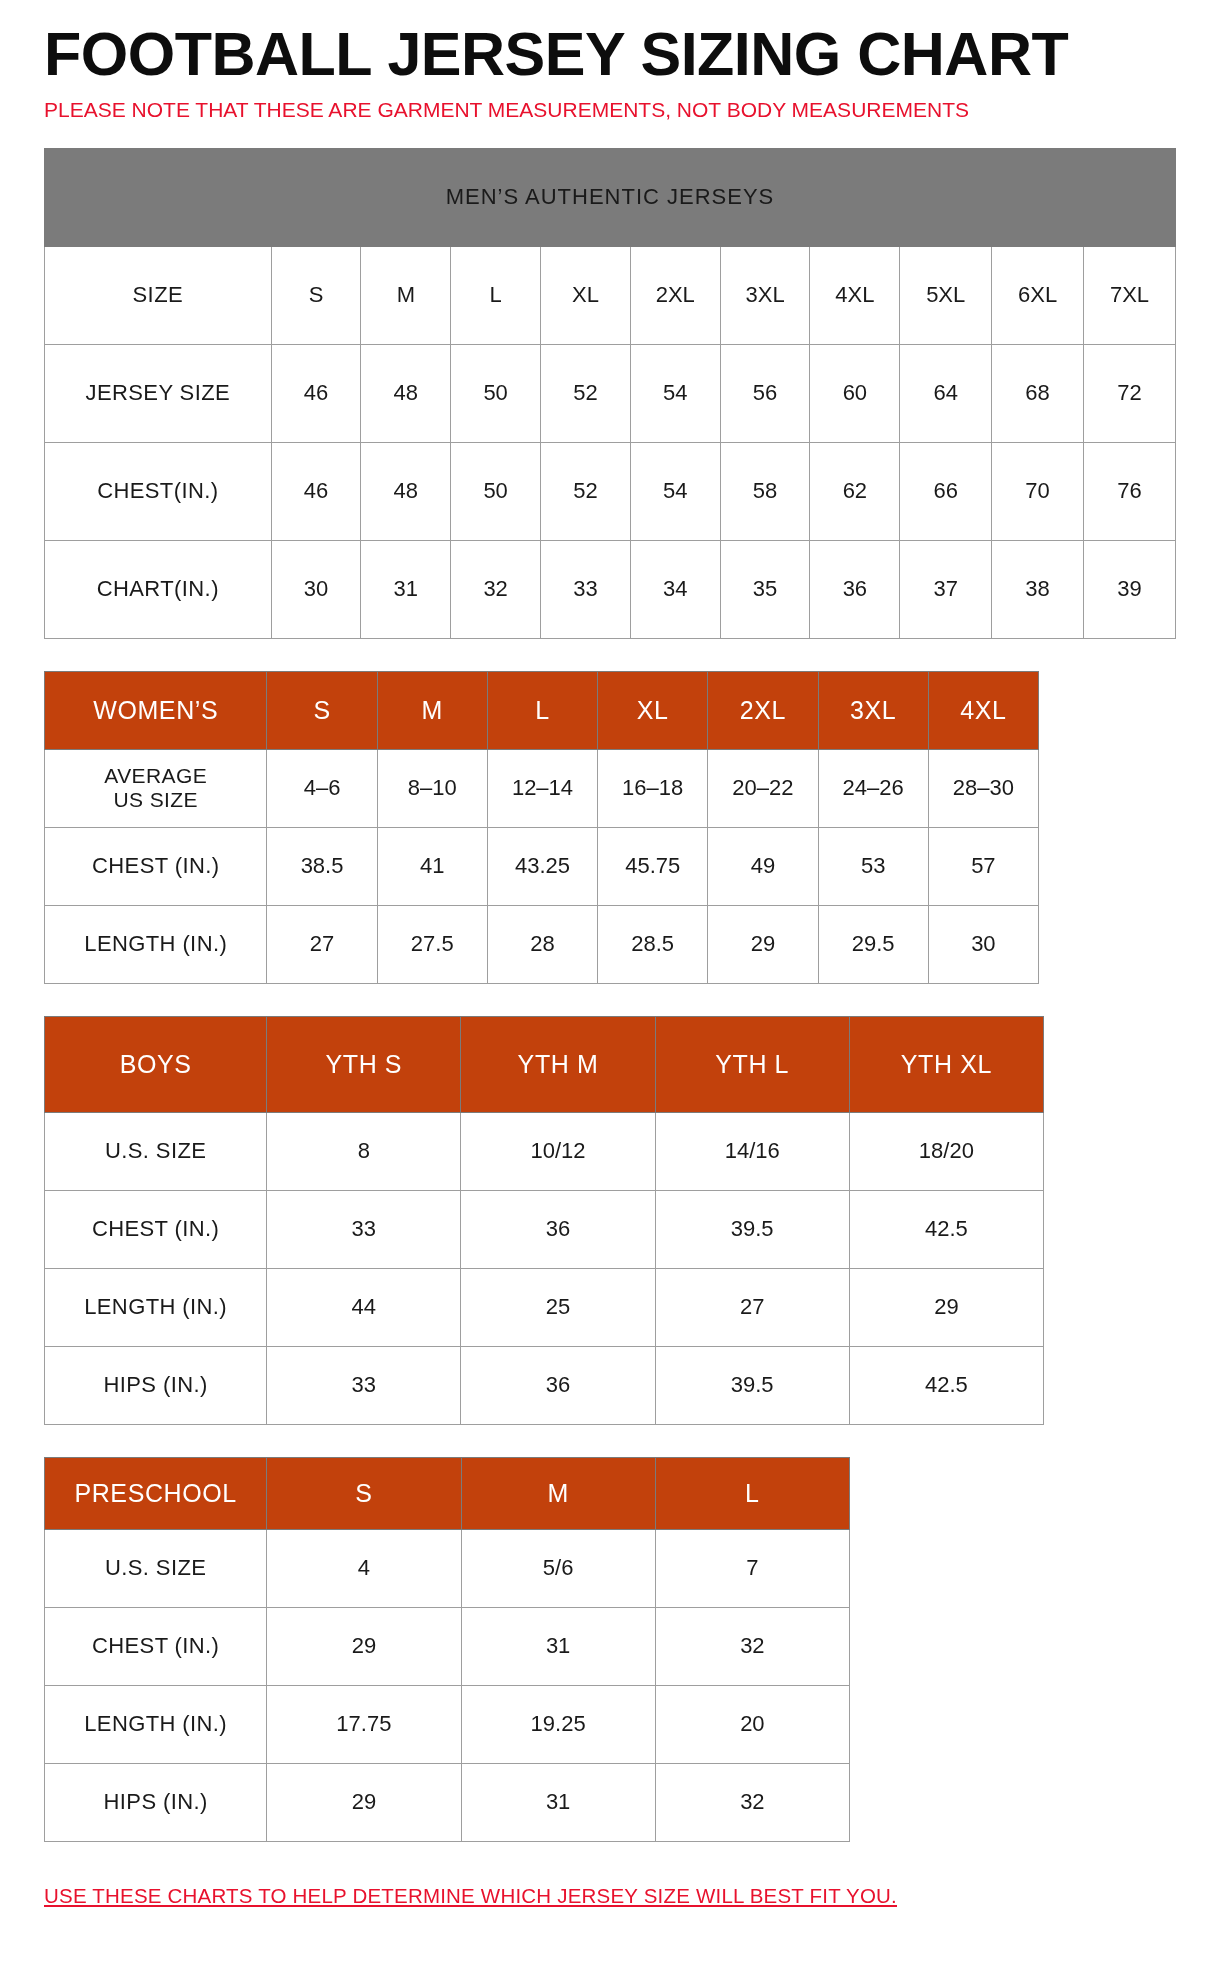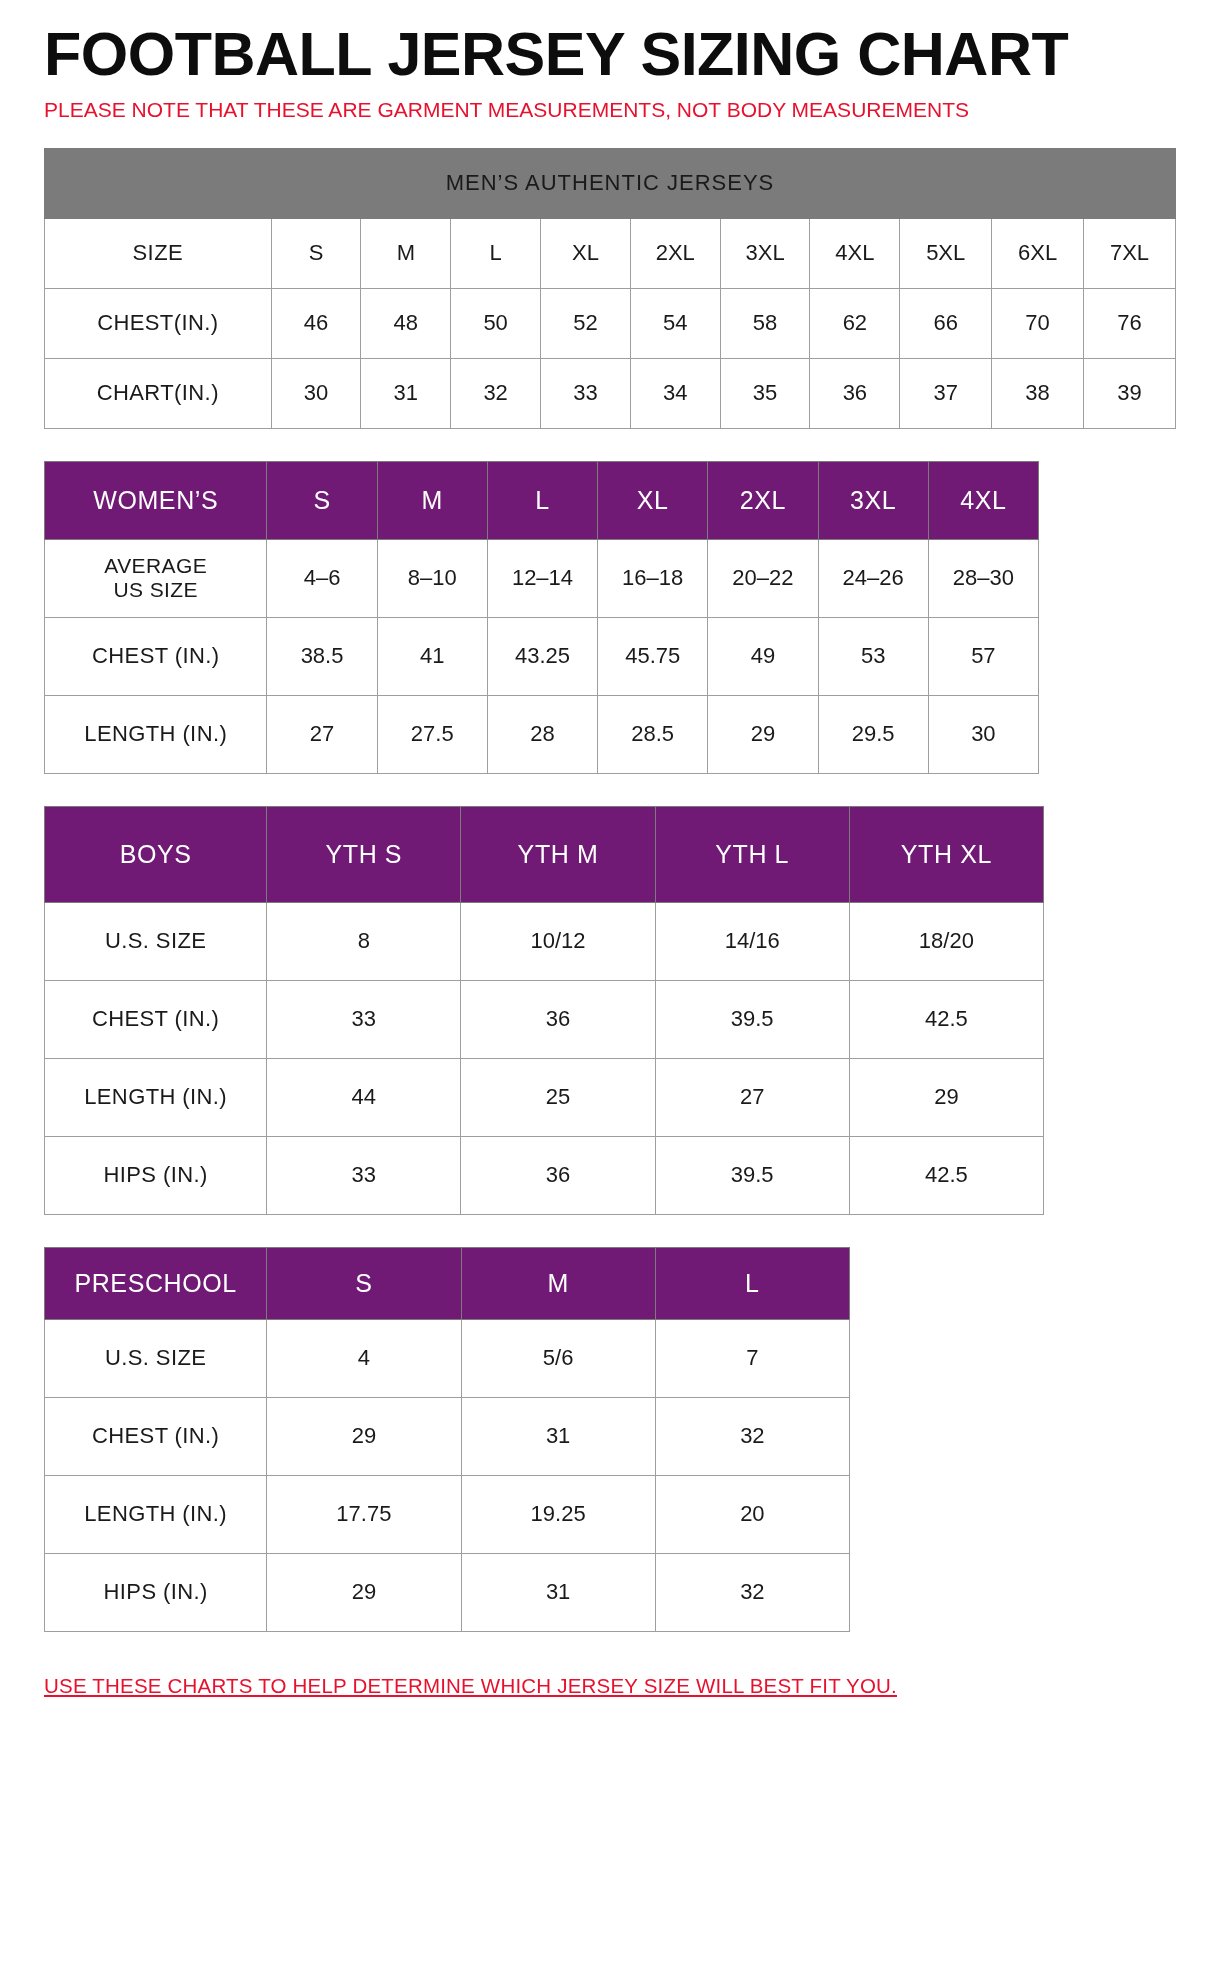--- a/index.html
+++ b/index.html
@@ -53,31 +53,31 @@
   }
   .banner-cell {
     background: #7b7b7b;
     color: #ffffff;
     font-size: 29px;
     letter-spacing: 1px;
     height: 82px;
     border: 1px solid #7b7b7b !important;
   }
   .hdr-grey {
-    background: #701a75;
+    background: #c2410c;
     color: #ffffff !important;
     border: 1px solid #7b7b7b !important;
     letter-spacing: 0.6px;
   }
   .rowlabel {
     letter-spacing: 0.4px;
   }
   
   #tbl-mens { width: 1132px; }
-  #tbl-mens td { height: 70px; }
+  #tbl-mens td { height: 98px; }
   #tbl-mens col.c0 { width: 222px; }
   #tbl-mens col.cx { width: 88px; }
   #tbl-mens col.cw { width: 90px; }
   
   #tbl-womens { width: 995px; }
   #tbl-womens td { height: 78px; }
   #tbl-womens col.c0 { width: 222px; }
   #tbl-womens col.cx { width: 110px; }
   #tbl-womens .hdr-grey { font-size: 25px; height: 78px; }
   #tbl-womens .two-line { font-size: 21px; line-height: 1.15; }
@@ -135,20 +135,33 @@
           <td>L</td>
           <td>XL</td>
           <td>2XL</td>
           <td>3XL</td>
           <td>4XL</td>
           <td>5XL</td>
           <td>6XL</td>
           <td>7XL</td>
         </tr>
         <tr>
+          <td class="rowlabel">JERSEY SIZE</td>
+          <td>46</td>
+          <td>48</td>
+          <td>50</td>
+          <td>52</td>
+          <td>54</td>
+          <td>56</td>
+          <td>60</td>
+          <td>64</td>
+          <td>68</td>
+          <td>72</td>
+        </tr>
+        <tr>
           <td class="rowlabel">CHEST(IN.)</td>
           <td>46</td>
           <td>48</td>
           <td>50</td>
           <td>52</td>
           <td>54</td>
           <td>58</td>
           <td>62</td>
           <td>66</td>
           <td>70</td>

